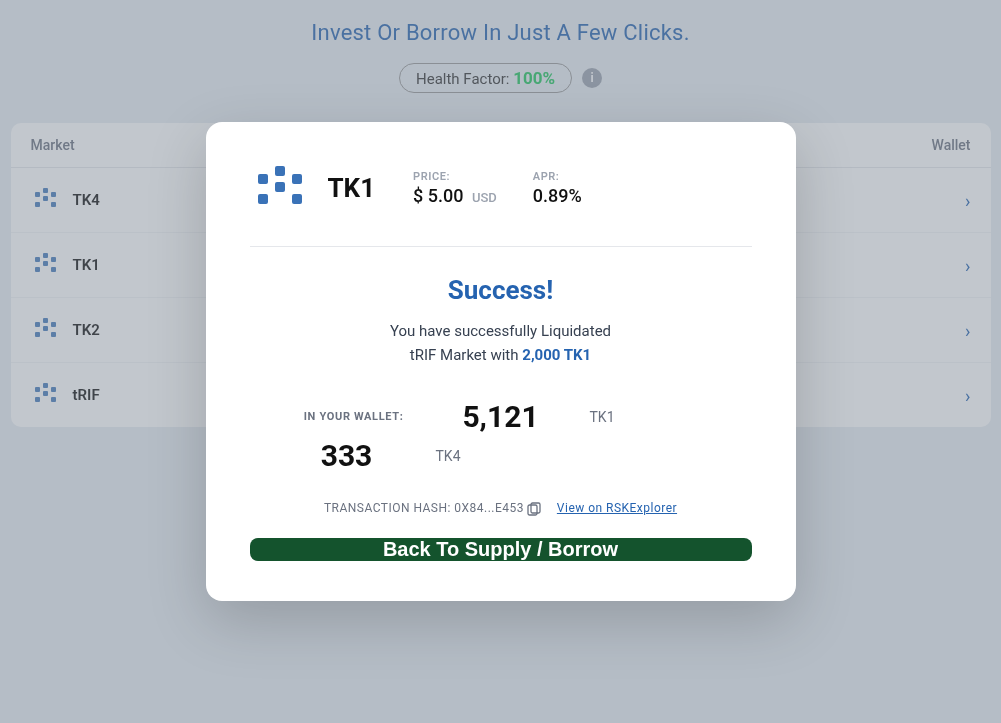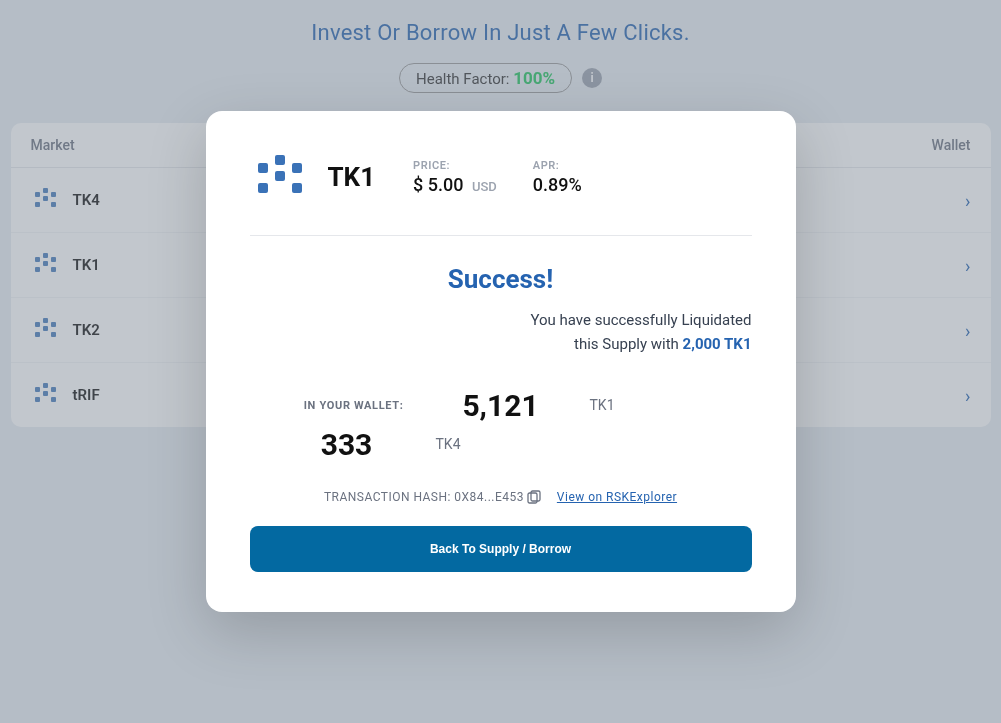--- a/index.html
+++ b/index.html
@@ -197,21 +197,21 @@
 
     .success-title {
       text-align: center;
       font-size: 26px;
       font-weight: 700;
       color: #2563b0;
       margin-bottom: 14px;
     }
 
     .success-desc {
-      text-align: right;
+      text-align: center;
       font-size: 15px;
       color: #374151;
       line-height: 1.6;
       margin-bottom: 32px;
     }
 
     .success-amount {
       color: #2563b0;
       font-weight: 700;
     }
@@ -272,26 +272,25 @@
       width: 14px;
       height: 14px;
       margin-right: 4px;
       vertical-align: middle;
       color: #6b7280;
     }
 
     .back-btn {
       display: block;
       width: 100%;
-      padding: 16px;
-      background: #0369a1;
+      background: #14532d;
       color: white;
       border: none;
       border-radius: 8px;
-      font-size: 12px;
+      font-size: 20px;
       font-weight: 600;
       cursor: pointer;
       text-align: center;
     }
 
     
     .tk-icon {
       fill: #2563b0;
     }
   </style>
@@ -432,21 +431,21 @@
         </div>
       </div>
     </div>
 
     <hr class="modal-divider">
 
     <div class="success-title">Success!</div>
 
     <div class="success-desc">
       <span>You have successfully Liquidated</span><br>
-      <span>this Supply with</span>
+      <span>tRIF Market with</span>
       <span class="success-amount">2,000 TK1</span>
     </div>
 
     <div class="info-grid">
       <div class="info-label">IN YOUR WALLET:</div>
       <div class="info-number">5,121</div>
       <div class="info-token">TK1</div>
 
       <div class="info-number">333</div>
       <div class="info-token">TK4</div>

